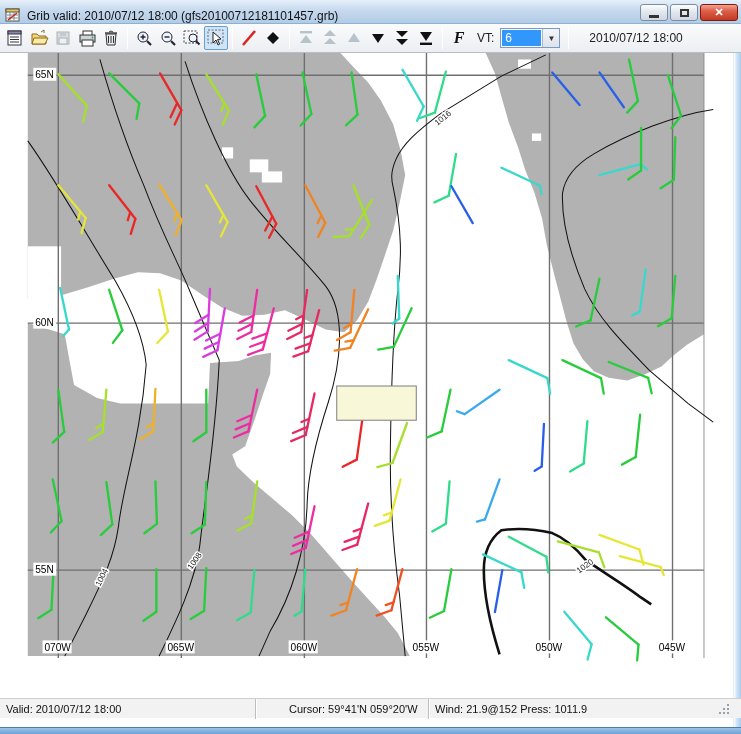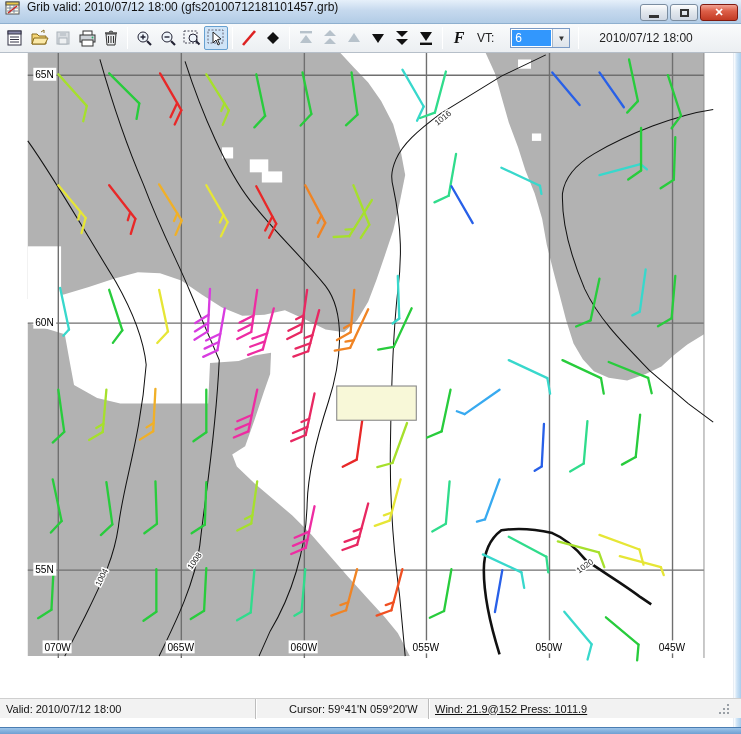--- a/index.html
+++ b/index.html
@@ -1,52 +1,52 @@
 <!DOCTYPE html>
 <html><head>
 <meta charset="utf-8">
 <style>
   html,body{margin:0;padding:0;background:#444;}
   *{box-sizing:border-box;}
   .window{position:relative;width:741px;height:734px;font-family:"Liberation Sans",sans-serif;background:#fff;overflow:hidden;}
   
   .titlebar{position:absolute;left:0;top:0;width:741px;height:24px;
     background:linear-gradient(#e6f0fa,#c6d9ee 45%,#b2cce6);border-bottom:1px solid #8fb0cf;
-    display:flex;align-items:flex-start;padding-left:5px;}
+    display:flex;align-items:flex-end;padding-left:5px;}
   .title-icon{width:16px;height:16px;margin-right:6px;flex:0 0 auto;}
   .title-text{font-size:12px;color:#111;white-space:nowrap;}
   .win-buttons{position:absolute;right:3px;top:4px;display:flex;gap:2px;}
   .win-btn{width:28px;height:17px;border:1px solid #7b8da0;border-radius:3px;
     background:linear-gradient(#fdfdfd,#e3e8ee 45%,#cfd7e2);display:flex;align-items:center;justify-content:center;
     font-size:9px;color:#333;}
   .win-btn.close{width:38px;border:1px solid #7e1a10;background:linear-gradient(#f2a393,#dd5f48 40%,#c23a23);color:#fff;font-size:11px;font-weight:bold;}
   .min-glyph{display:block;width:10px;height:3px;background:#333;margin-top:7px;}
   .max-glyph{display:block;width:9px;height:8px;border:2px solid #333;}
   
   .toolbar{position:absolute;left:0;top:24px;width:741px;height:29px;background:linear-gradient(#fafbfc,#eceff2);
     border-bottom:1px solid #b6bfc9;display:flex;align-items:center;padding:0 3px;}
   .tb-btn{width:24px;height:24px;display:flex;align-items:center;justify-content:center;border:1px solid transparent;border-radius:2px;flex:0 0 auto;}
   .tb-btn.pressed{background:#cfe4f7;border:1px solid #66a0d0;}
   .tb-sep{width:1px;height:22px;background:#c4cad1;border-right:1px solid #fff;margin:0 4px;flex:0 0 auto;}
-  .tb-label{font-size:12px;color:#222;margin:0 16px 0 6px;}
+  .tb-label{font-size:12px;color:#222;margin:0 6px 0 6px;}
   .combo{width:60px;height:20px;border:1px solid #7a9ac5;background:#fff;display:flex;align-items:center;flex:0 0 auto;}
   .combo-val{flex:1;height:16px;margin:1px;background:#3297fd;color:#fff;font-size:12px;padding:1px 3px;}
   .combo-btn{width:17px;height:18px;background:linear-gradient(#f4f6f8,#dde3ea);border-left:1px solid #a9b8c9;
     display:flex;align-items:center;justify-content:center;font-size:8px;color:#333;}
   .tb-datetime{font-size:12px;color:#222;margin-left:16px;white-space:nowrap;}
   .disabled{opacity:1;}
   
   .map-wrap{position:absolute;left:0;top:53px;width:741px;height:654px;background:#fff;}
   
   .statusbar{position:absolute;left:0;top:698px;width:741px;height:20px;background:#f2f2f2;border-top:1px solid #cfcfcf;
     display:flex;font-size:11px;color:#111;align-items:center;}
   .sb-panel{height:20px;display:flex;align-items:center;padding:0 6px;white-space:nowrap;}
   .sb-1{width:255px;}
   .sb-2{width:173px;border-left:1px solid #bdbdbd;box-shadow:inset 1px 0 0 #fff;padding-left:33px;}
-  .sb-3{flex:1;border-left:1px solid #bdbdbd;box-shadow:inset 1px 0 0 #fff;text-decoration:underline;}
+  .sb-3{flex:1;border-left:1px solid #bdbdbd;box-shadow:inset 1px 0 0 #fff;}
   .sb-grip{position:absolute;right:10px;bottom:2px;width:13px;height:13px;}
   
   .frame-right{position:absolute;right:0;top:53px;width:8px;height:674px;
     background:linear-gradient(90deg,#ffffff,#cfe4f6 40%,#a9cdec);border-left:1px solid #e8eef5;}
   .frame-bottom{position:absolute;left:0;top:727px;width:741px;height:7px;
     background:linear-gradient(#9dc4e9,#6f9fd2);border-top:1px solid #4a7db2;}
 </style>
 </head>
 <body>
 

